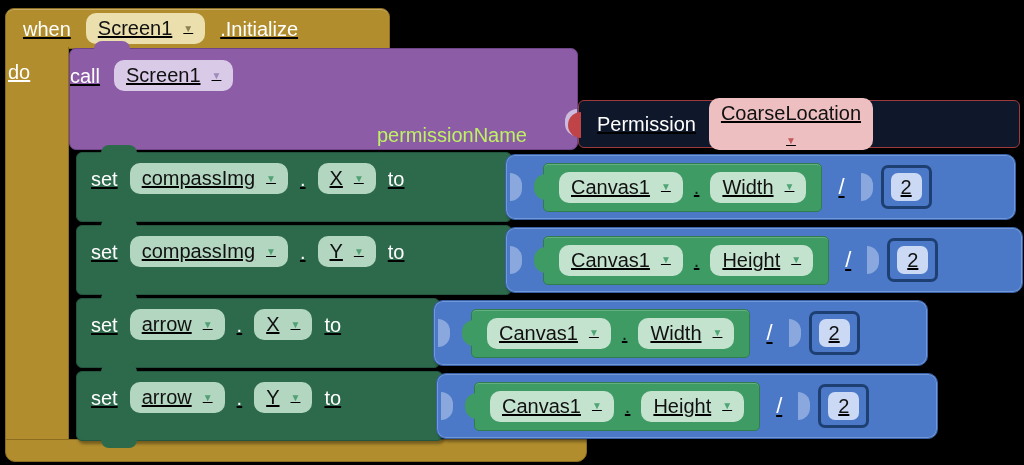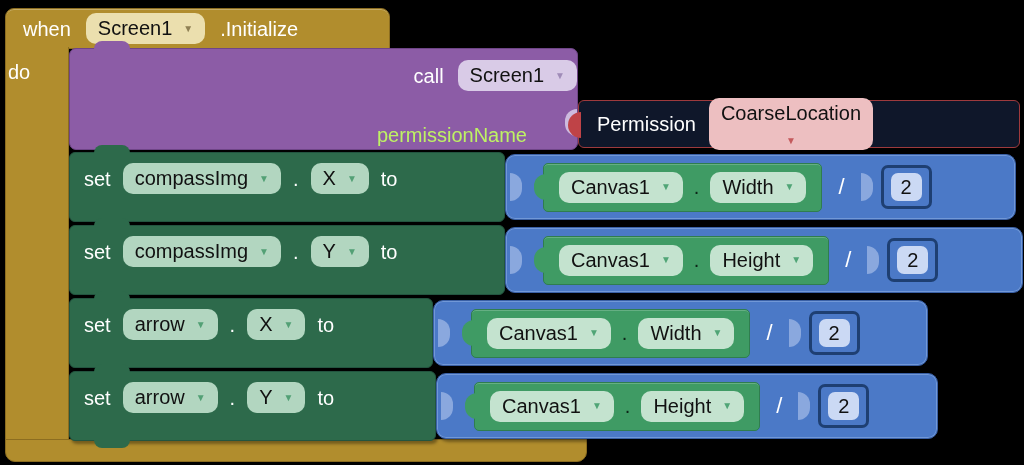--- a/index.html
+++ b/index.html
@@ -1,53 +1,53 @@
 <!DOCTYPE html>
 <html><head>
 <meta charset="utf-8">
 <style>
   html,body{margin:0;padding:0;}
   body{
     width:1024px;height:465px;position:relative;overflow:hidden;
     background:#000;
     font-family:"Liberation Sans", sans-serif;
   }
-  .abs{position:absolute;box-sizing:border-box;}
+  .abs{position:absolute;box-sizing:border-box;text-decoration:underline;}
   .kw{color:#fff;font-size:20px;line-height:1;white-space:nowrap;}
   .sep{font-size:20px;line-height:1;}
   
   .dd{display:inline-flex;align-items:center;gap:11px;border-radius:10px;
       padding:4px 12px;font-size:20px;color:#111;white-space:nowrap;line-height:1.15;}
   .dd .tri{font-size:10px;line-height:1;}
   
   .gold{background:#B18D2D;border:1px solid #8c6d20;}
   .gold-top{left:5px;top:8px;width:385px;height:41px;border-radius:9px 9px 0 0;
             display:flex;align-items:center;gap:15px;padding-left:17px;box-shadow:inset 0 1px 0 rgba(255,255,255,.28);}
   .gold-spine{left:5px;top:47px;width:64px;height:394px;border-top:none;}
   .gold-bottom{left:5px;top:439px;width:582px;height:23px;border-radius:0 0 10px 10px;}
   .dd-gold{background:#EBDFAE;}
   .dd-gold .tri{color:#8f8054;}
   
   .purple{background:#8C5CA6;border:1px solid #6f4587;box-shadow:2px 3px 3px rgba(0,0,0,.35);}
   .purple-block{left:69px;top:48px;width:509px;height:102px;border-radius:7px;}
   .dd-purple{background:#D9CBE7;}
   .dd-purple .tri{color:#a08cb8;}
-  .purple-rowA{display:flex;align-items:center;gap:14px;padding:11px 0 0 16px;justify-content:flex-end;}
+  .purple-rowA{display:flex;align-items:center;gap:14px;padding:11px 0 0 0;}
   .param-label{position:absolute;right:50px;top:76px;color:#bef264;font-size:20px;line-height:1;}
   .psock{position:absolute;right:0;top:60px;width:12px;height:27px;background:#CDBBDE;border-radius:14px 0 0 14px;}
   
   .red{background:#0f172a;border:1px solid #9e3a3d;box-shadow:2px 3px 3px rgba(0,0,0,.35);}
   .red-block{left:578px;top:100px;width:442px;height:48px;border-radius:6px;
              display:flex;align-items:center;gap:13px;padding-left:18px;}
   .red-plug{position:absolute;left:-11px;top:11px;width:13px;height:26px;background:#bf4347;border-radius:13px 0 0 13px;}
   .dd-red{background:#EDBFC1;flex-direction:column;}
   .dd-red .tri{color:#c45a5d;}
   
   .dgreen{background:#2D6A4B;border:1px solid #235540;box-shadow:2px 3px 3px rgba(0,0,0,.35);}
-  .set-row{border-radius:6px;height:70px;left:69px;text-align:right;}
+  .set-row{border-radius:6px;height:70px;left:76px;text-align:right;}
   .set-row .content{display:flex;align-items:center;gap:12px;padding:10px 0 0 14px;}
   .dd-green{background:#B2D6C0;}
   .dd-green .tri{color:#53a075;}
   .set-row .sep{color:#fff;}
   
   .blue{background:#4B79C7;border:1px solid #3a60a5;box-shadow:2px 3px 3px rgba(0,0,0,.35);
         box-shadow:inset 0 0 0 1px rgba(160,190,235,.45), 2px 3px 3px rgba(0,0,0,.35);}
   .math-row{border-radius:10px;height:66px;display:flex;align-items:center;gap:9px;padding-left:4px;}
   .bsock{width:12px;height:28px;background:#8AA8DE;border-radius:0 14px 14px 0;flex:none;}
   .slash{color:#fff;font-size:22px;line-height:1;margin:0 7px;}

